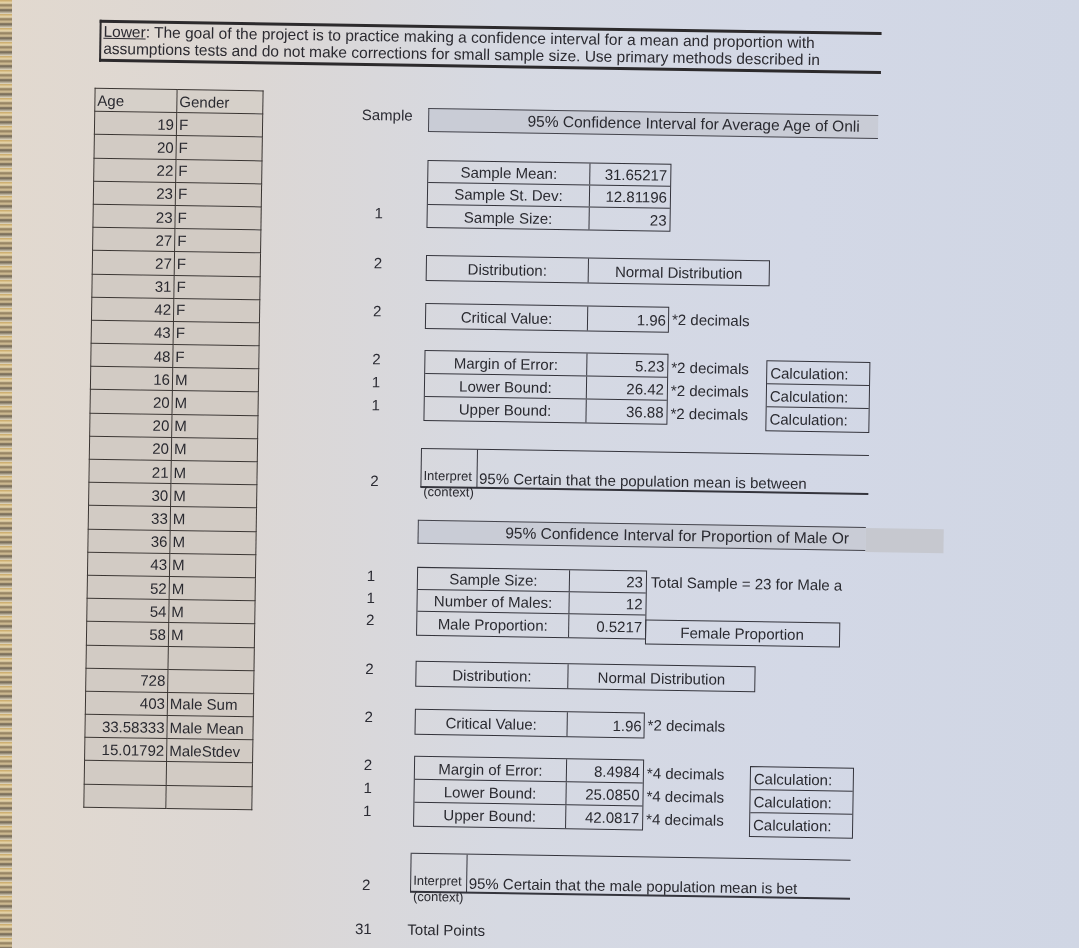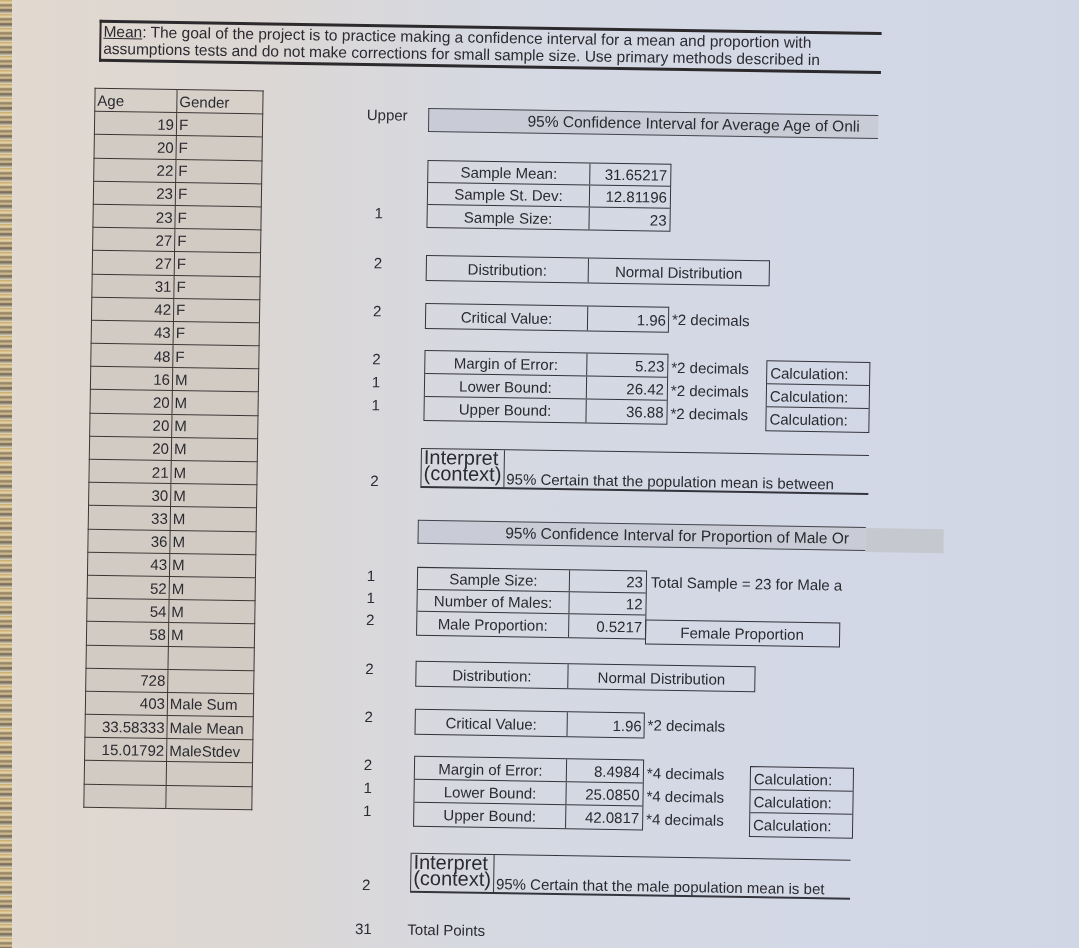--- a/index.html
+++ b/index.html
@@ -60,33 +60,33 @@
     display: flex; align-items: center; justify-content: center;
     font-size: 15.5px; white-space: nowrap; overflow: hidden;
   }
   .title-bar-ext { position: absolute; height: 24px; background: #c6c8cf; }
 
   .note-text { position: absolute; font-size: 15px; white-space: nowrap; }
 
   .interp {
     position: absolute; display: flex; border-top: 1.5px solid #34343c; border-bottom: 2px solid #34343c;
   }
-  .interp .lbl { border: 1.5px solid #34343c; border-top: none; border-bottom: none; font-size: 20px; line-height: 16px; padding: 0 2px; }
+  .interp .lbl { border: 1.5px solid #34343c; border-top: none; border-bottom: none; font-size: 13px; line-height: 16px; padding: 19px 2px; }
   .interp .txt { font-size: 15px; align-self: flex-end; padding-left: 2px; white-space: nowrap; }
 </style>
 </head>
 <body>
 
 <div class="binder-edge"></div>
 
 <div class="page">
  <div class="tilt">
 
   <div class="note">
-    <div><u>Mean</u><span>: The goal of the project is to practice making a confidence interval for a mean and proportion with</span></div>
+    <div><u>Lower</u><span>: The goal of the project is to practice making a confidence interval for a mean and proportion with</span></div>
     <div>assumptions tests and do not make corrections for small sample size. Use primary methods described in</div>
   </div>
 
   <table class="datatable">
     <tbody id="dt-body">
       <tr class="hdr">
         <td class="age">Age</td>
         <td class="gen">Gender</td>
       </tr>
     <tr>
@@ -205,21 +205,21 @@
             <td class="age"></td>
             <td class="gen"></td>
           </tr>
           <tr>
             <td class="age"></td>
             <td class="gen"></td>
           </tr>
         </tbody>
   </table>
 
-  <div class="points" style="left:347px; top:102px; width:60px;">Upper</div>
+  <div class="points" style="left:347px; top:102px; width:60px;">Sample</div>
 
   <div class="title-bar" style="left:418px; top:103px; width:450px;">
     <span style="padding-left:80px;">95% Confidence Interval for Average Age of Onli</span>
   </div>
 
   <div class="points" style="left:350px; top:200px;">1</div>
   <div class="grid" style="left:418px; top:155px; width:244px;">
     <div class="row" style="height:22px;">
       <div class="cell c-center" style="width:162px;">Sample Mean:</div>
       <div class="cell c-right" style="width:79px;">31.65217</div>

